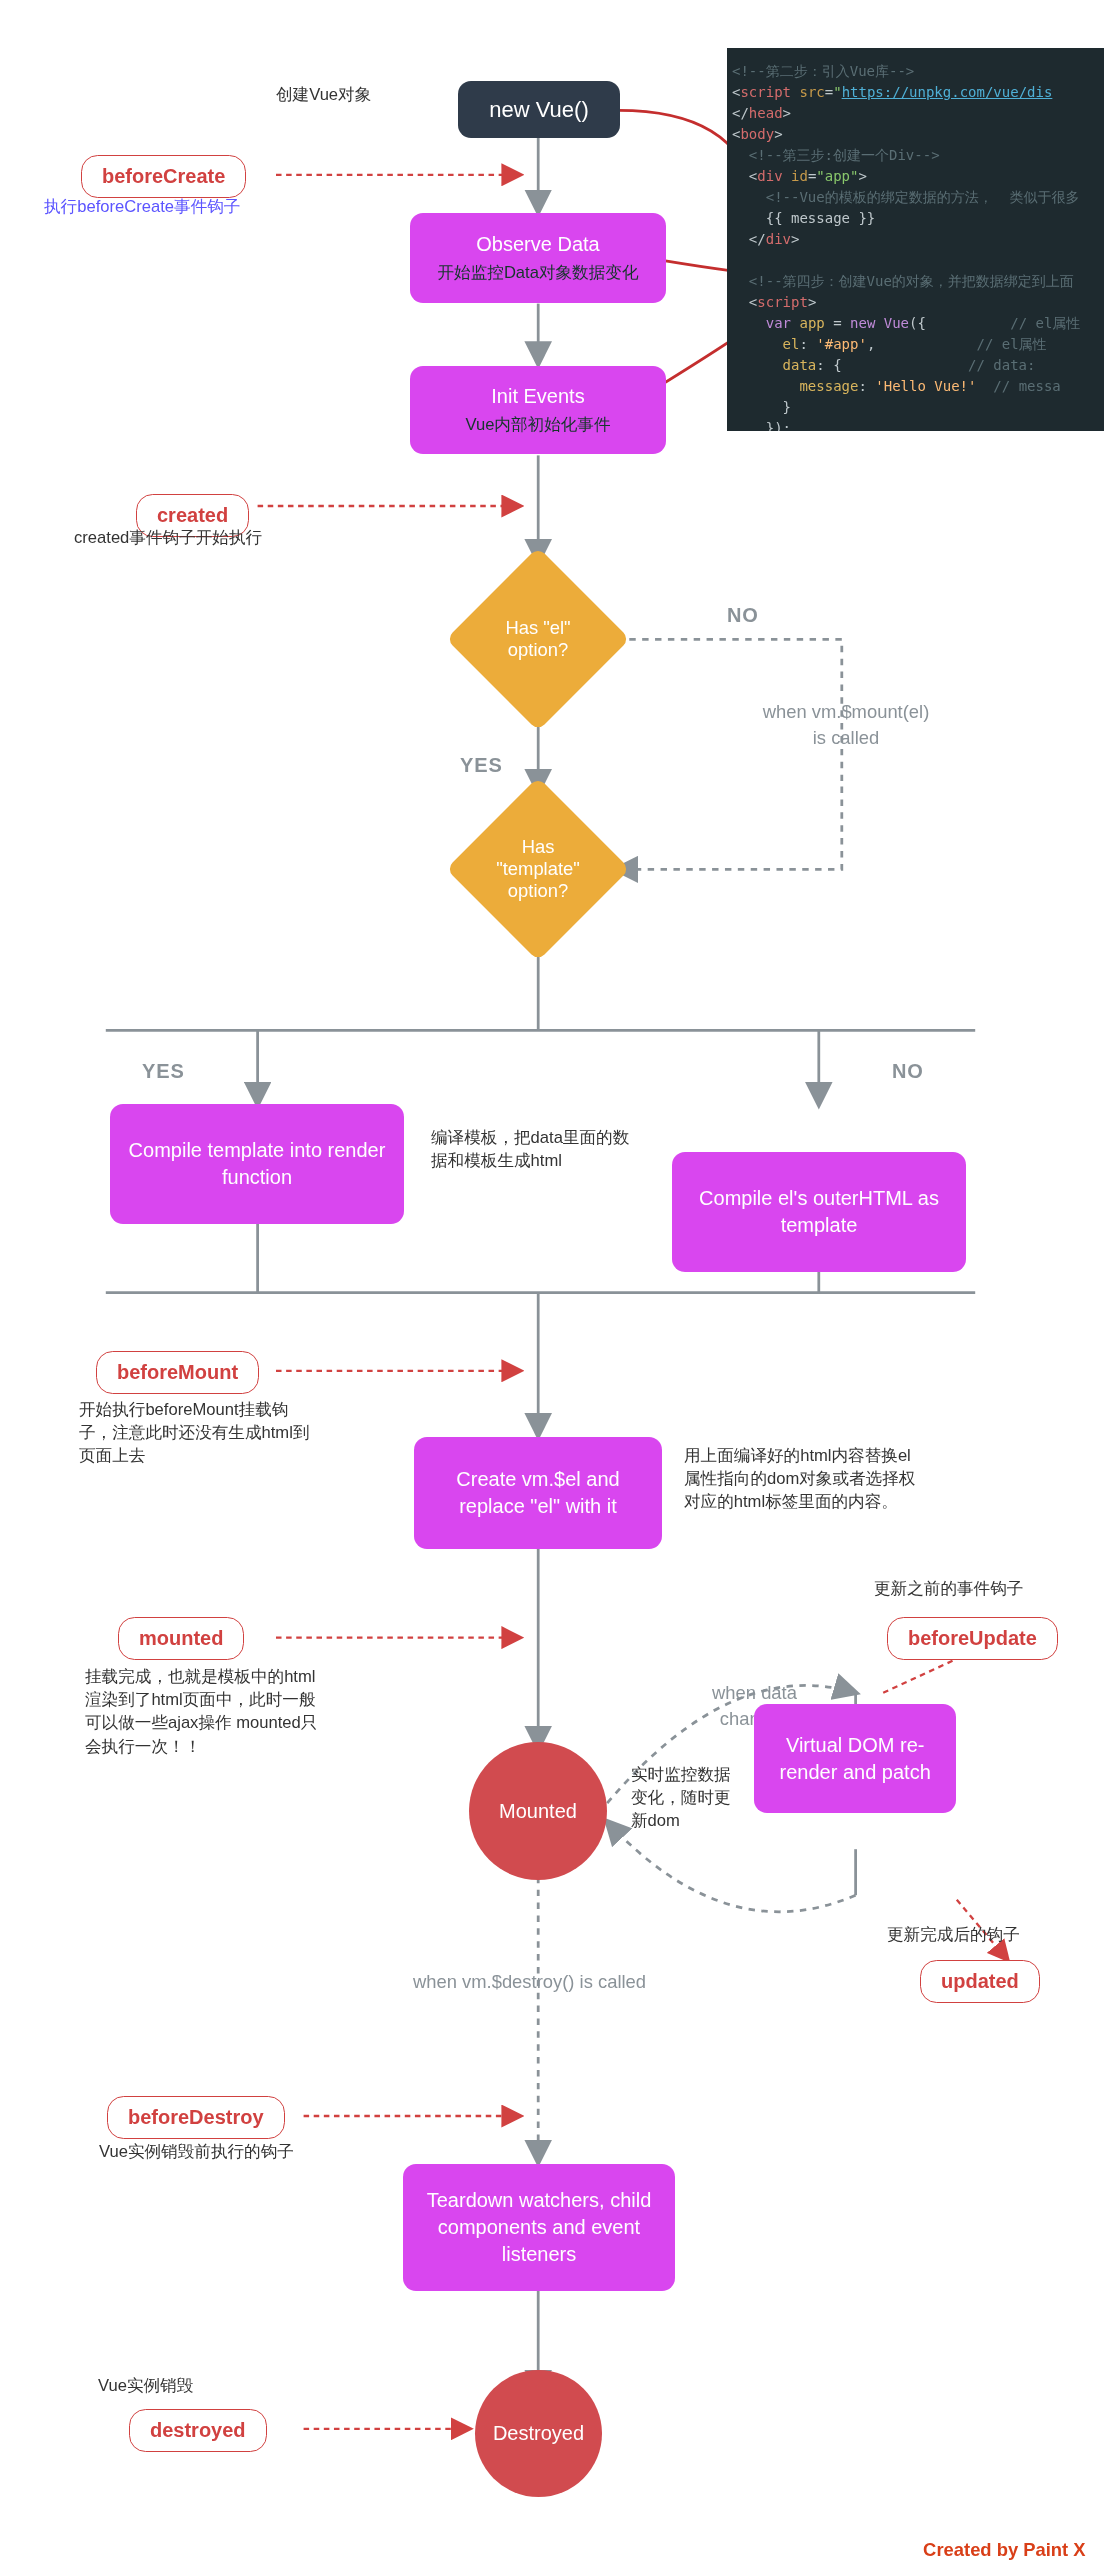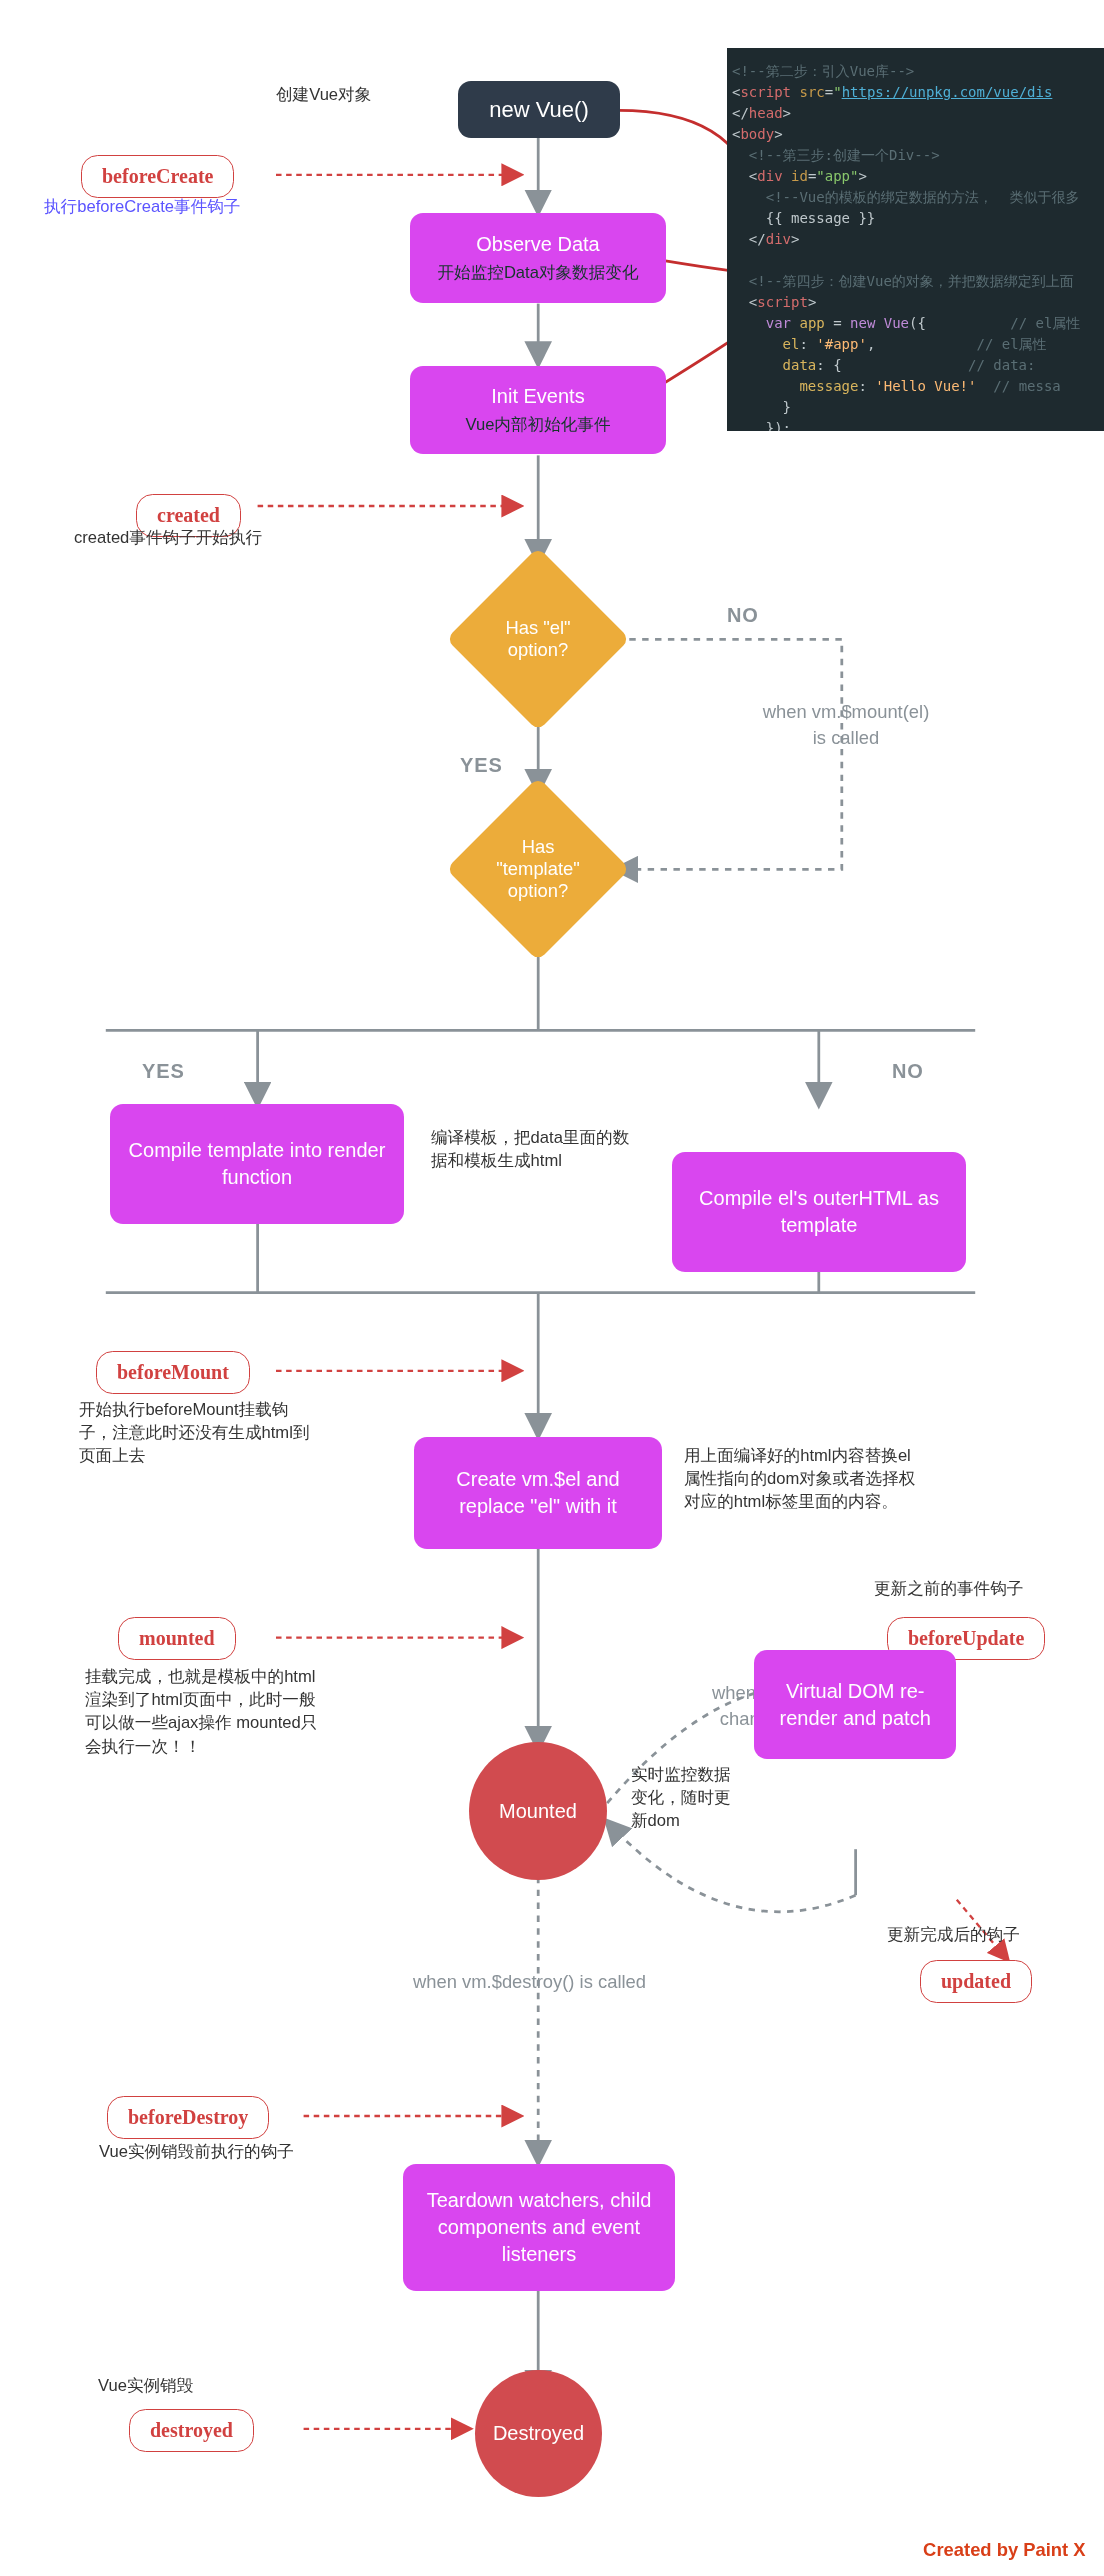--- a/index.html
+++ b/index.html
@@ -59,21 +59,20 @@
     background: #fff;
     border: 1.8px solid #d14140;
     color: #d14140;
     border-radius: 16.6px;
     display: flex;
     align-items: center;
     justify-content: center;
     font-size: 20px;
     font-weight: 600;
     padding: 9.2px 20px;
-    font-family: Liberation Serif, serif;
   }
   .note {
     position: absolute;
     color: #333;
     font-size: 16.6px;
     line-height: 1.4;
     max-width: 239px;
   }
   .note-blue { color: #5b54ff; }
   .note-grey { color: #8a9298; font-size: 18.4px; font-weight: 500; text-align: center; }
@@ -249,21 +248,21 @@
   <div class="hook" style="left:887px; top:1617px;">
     <span>beforeUpdate</span>
   </div>
 
   <div class="circle-red" style="left:469px; top:1742px; width:138px; height:138px;">
     <span>Mounted</span>
   </div>
   <div class="note-grey note" style="left:681px; top:1680px; width:147px;">when data changes</div>
   <div class="note" style="left:631px; top:1763px; width:110px;">实时监控数据变化，随时更新dom</div>
 
-  <div class="box-green" style="left:754px; top:1650px; width:202px; height:109px;padding-left:17px;">
+  <div class="box-green" style="left:754px; top:1704px; width:202px; height:109px;padding-left:17px;">
     <span>Virtual DOM re-render and patch</span>
   </div>
 
   <div class="note" style="left:887px; top:1923px;">更新完成后的钩子</div>
   <div class="hook" style="left:920px; top:1960px;">
     <span>updated</span>
   </div>
 
   <div class="note-grey note" style="left:410px; top:1969px; width:258px;">when vm.$destroy() is called</div>
 

